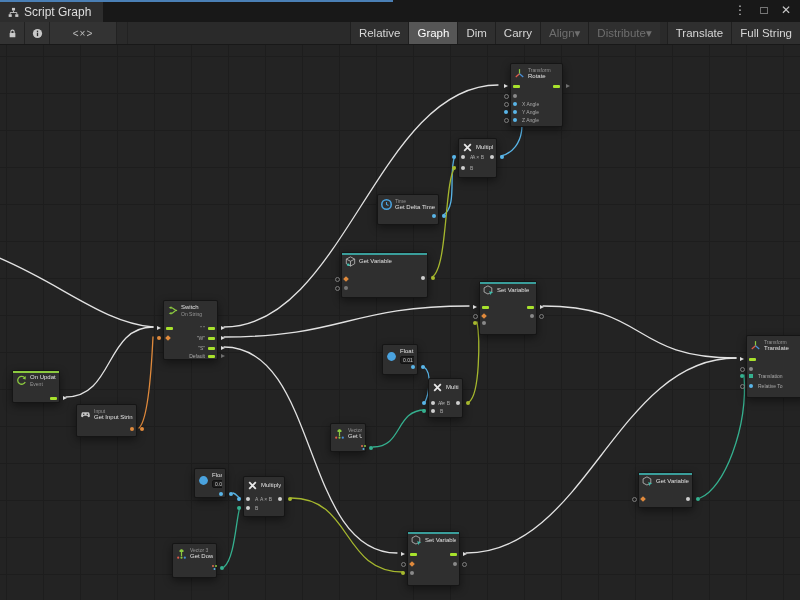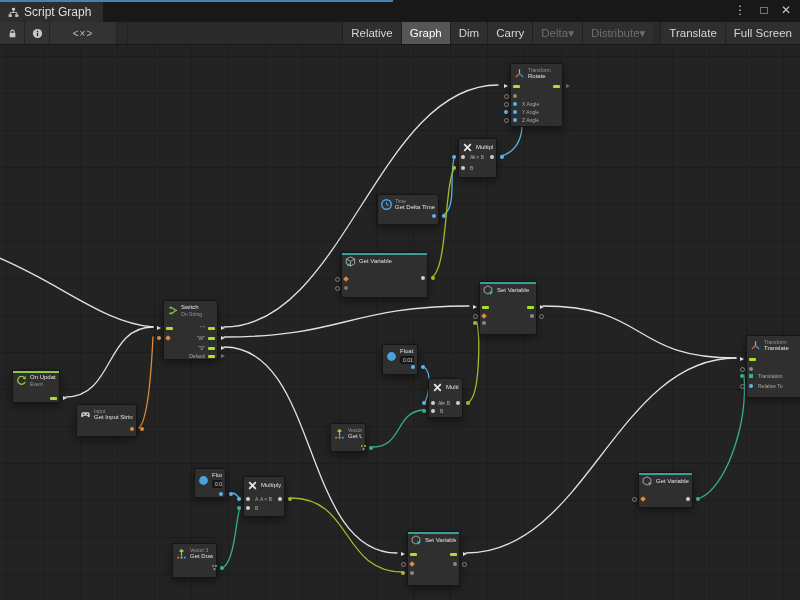--- a/index.html
+++ b/index.html
@@ -597,28 +597,28 @@
         <div class="vbtn active">
           <span>Graph</span>
         </div>
         <div class="vbtn">
           <span>Dim</span>
         </div>
         <div class="vbtn">
           <span>Carry</span>
         </div>
         <div class="vbtn disabled">
-          <span>Delta</span>
+          <span>Align</span>
           <span> ▾</span>
         </div>
         <div class="vbtn disabled">
           <span>Distribute</span>
           <span> ▾</span>
         </div>
         <div class="vbtn gap">
           <span>Translate</span>
         </div>
         <div class="vbtn">
-          <span>Full Screen</span>
+          <span>Full String</span>
         </div>
       </div>
   </div>
 </div>
 
 </body></html>

